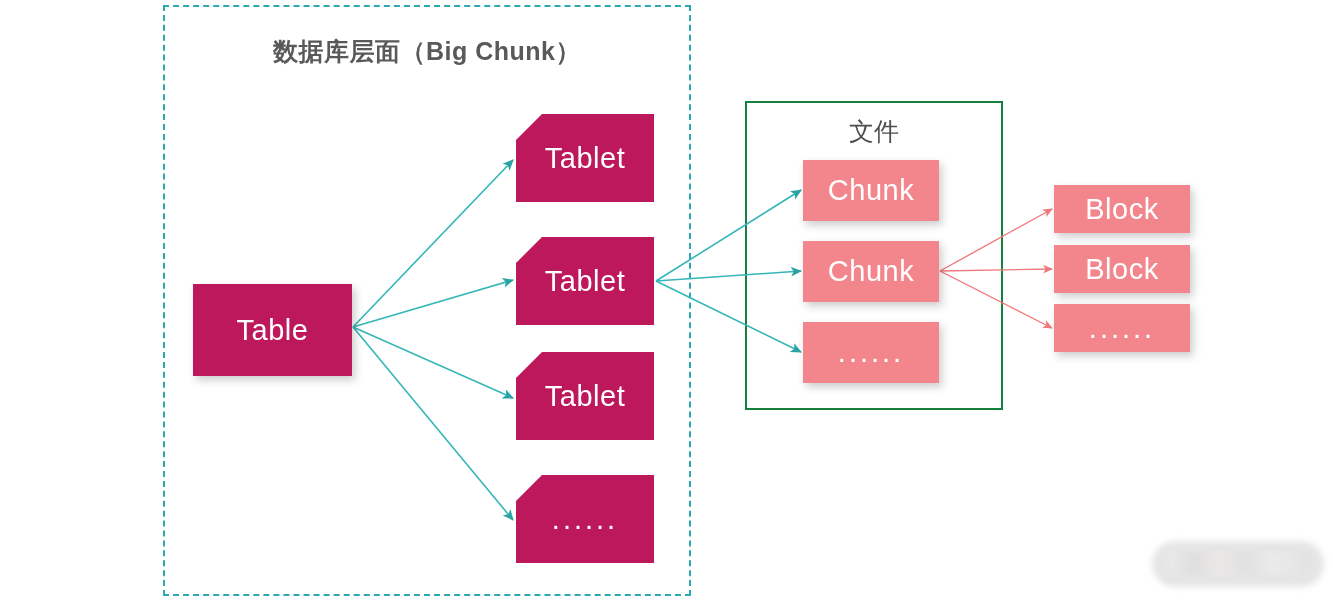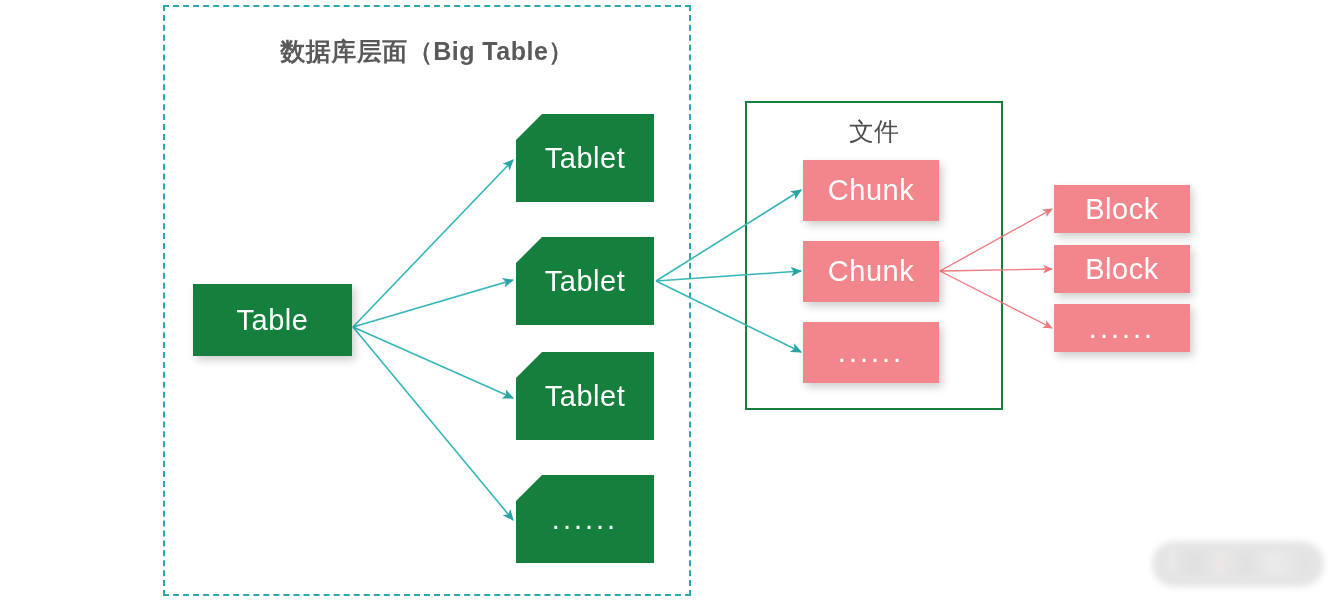--- a/index.html
+++ b/index.html
@@ -78,21 +78,21 @@
     display: flex;
     align-items: center;
     justify-content: center;
     color: #ffffff;
     font-size: 29px;
     font-weight: 400;
     letter-spacing: 0.5px;
     filter: drop-shadow(3px 4px 4px rgba(0,0,0,0.20));
     white-space: nowrap;
   }
-  .node.teal   { background: #15803d; }
+  .node.teal   { background: #be185d; }
   .node.pink   { background: #F2868C; }
 
   
   .node.chamfer {
     clip-path: polygon(26px 0, 100% 0, 100% 100%, 0 100%, 0 26px);
   }
 
   .node .dots {
     font-size: 29px;
     letter-spacing: 3px;
@@ -137,21 +137,21 @@
     filter: blur(2.5px);
     opacity: 0.9;
   }
 </style>
 </head>
 <body>
 
 <div id="canvas">
 
   <div class="panel panel-left">
-    <div class="panel-title">数据库层面（Big Table）</div>
+    <div class="panel-title">数据库层面（Big Chunk）</div>
   </div>
 
 
   <div class="file-box">
     <div class="file-label">文件</div>
   </div>
 
   <svg id="arrows" viewBox="0 0 1333 608" width="1333" height="608" xmlns="http://www.w3.org/2000/svg">
     <defs>
       <marker id="ah-teal" viewBox="0 0 10 10" refX="9" refY="5" markerWidth="7" markerHeight="7" orient="auto-start-reverse">
@@ -175,21 +175,21 @@
       <line x1="656" y1="281" x2="801" y2="352" stroke="#35B6B8" stroke-width="1.6" marker-end="url(#ah-teal)"></line>
     </g>
 
     <g>
       <line x1="940" y1="271" x2="1052" y2="209" stroke="#F0797F" stroke-width="1.4" marker-end="url(#ah-pink)"></line>
       <line x1="940" y1="271" x2="1052" y2="269" stroke="#F0797F" stroke-width="1.4" marker-end="url(#ah-pink)"></line>
       <line x1="940" y1="271" x2="1052" y2="328" stroke="#F0797F" stroke-width="1.4" marker-end="url(#ah-pink)"></line>
     </g>
   </svg>
 
-  <div class="node teal" style="left:193px; top:284px; width:159px; height:72px;">
+  <div class="node teal" style="left:193px; top:284px; width:159px; height:92px;">
     <span>Table</span>
   </div>
 
   <div class="node teal chamfer" style="left:516px; top:114px; width:138px; height:88px;">
     <span>Tablet</span>
   </div>
 
   <div class="node teal chamfer" style="left:516px; top:237px; width:138px; height:88px;">
     <span>Tablet</span>
   </div>

